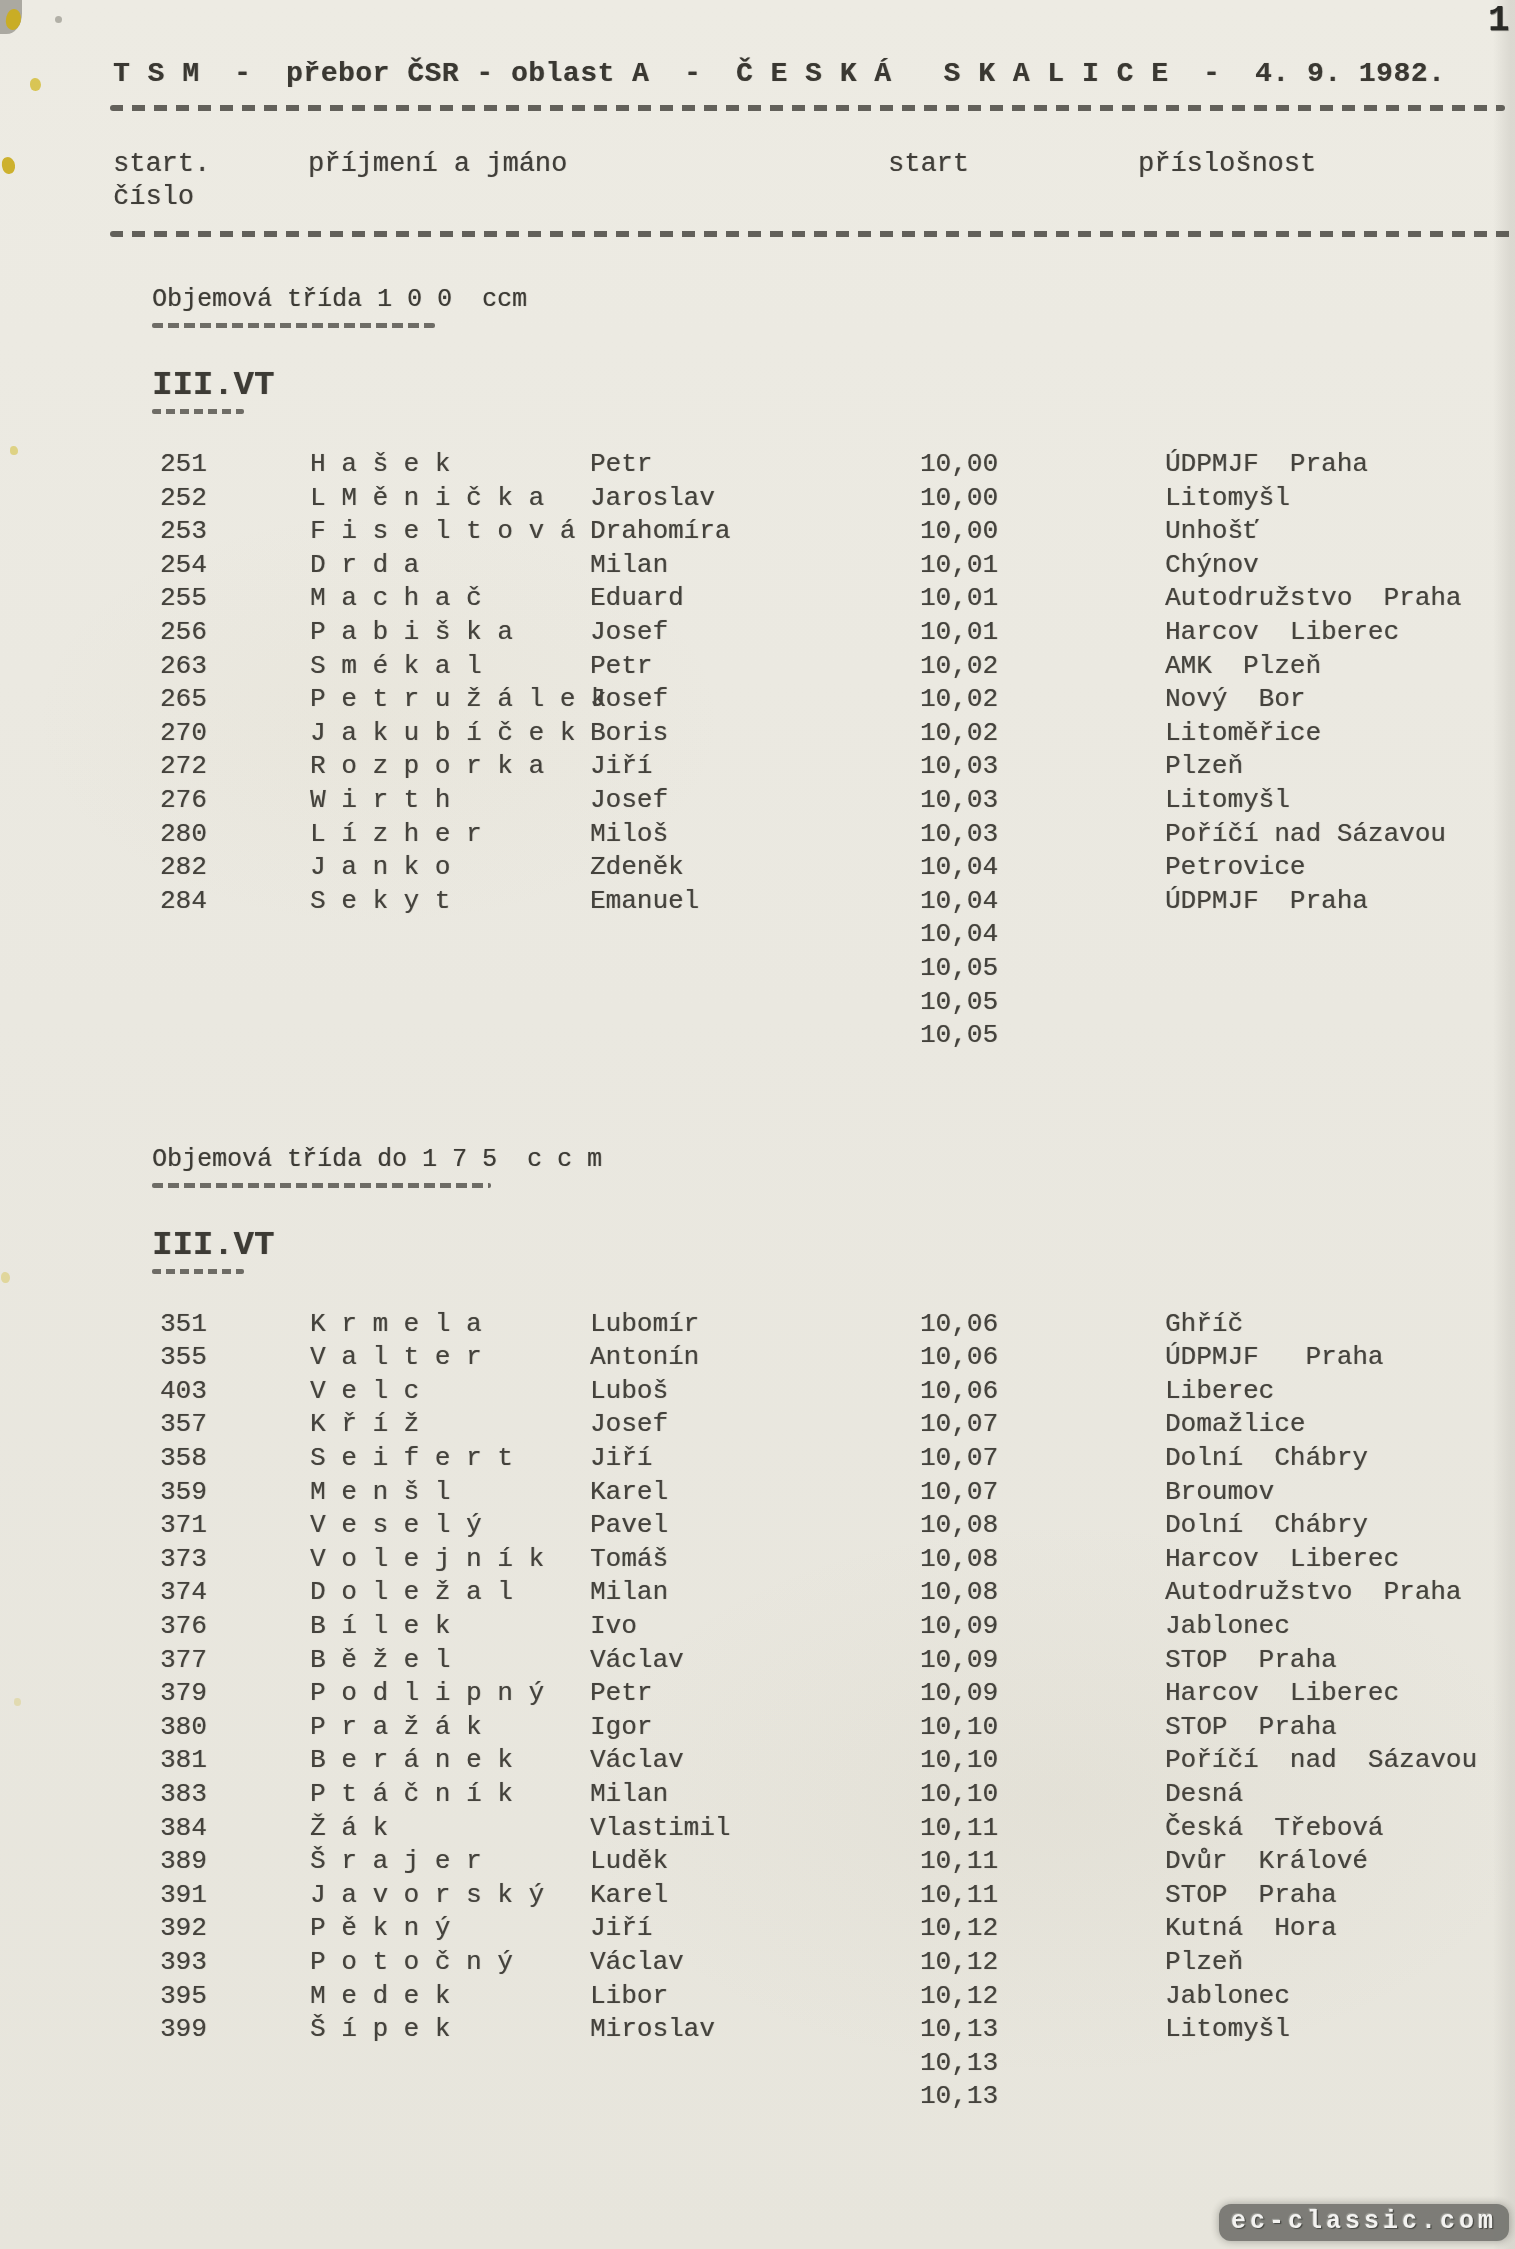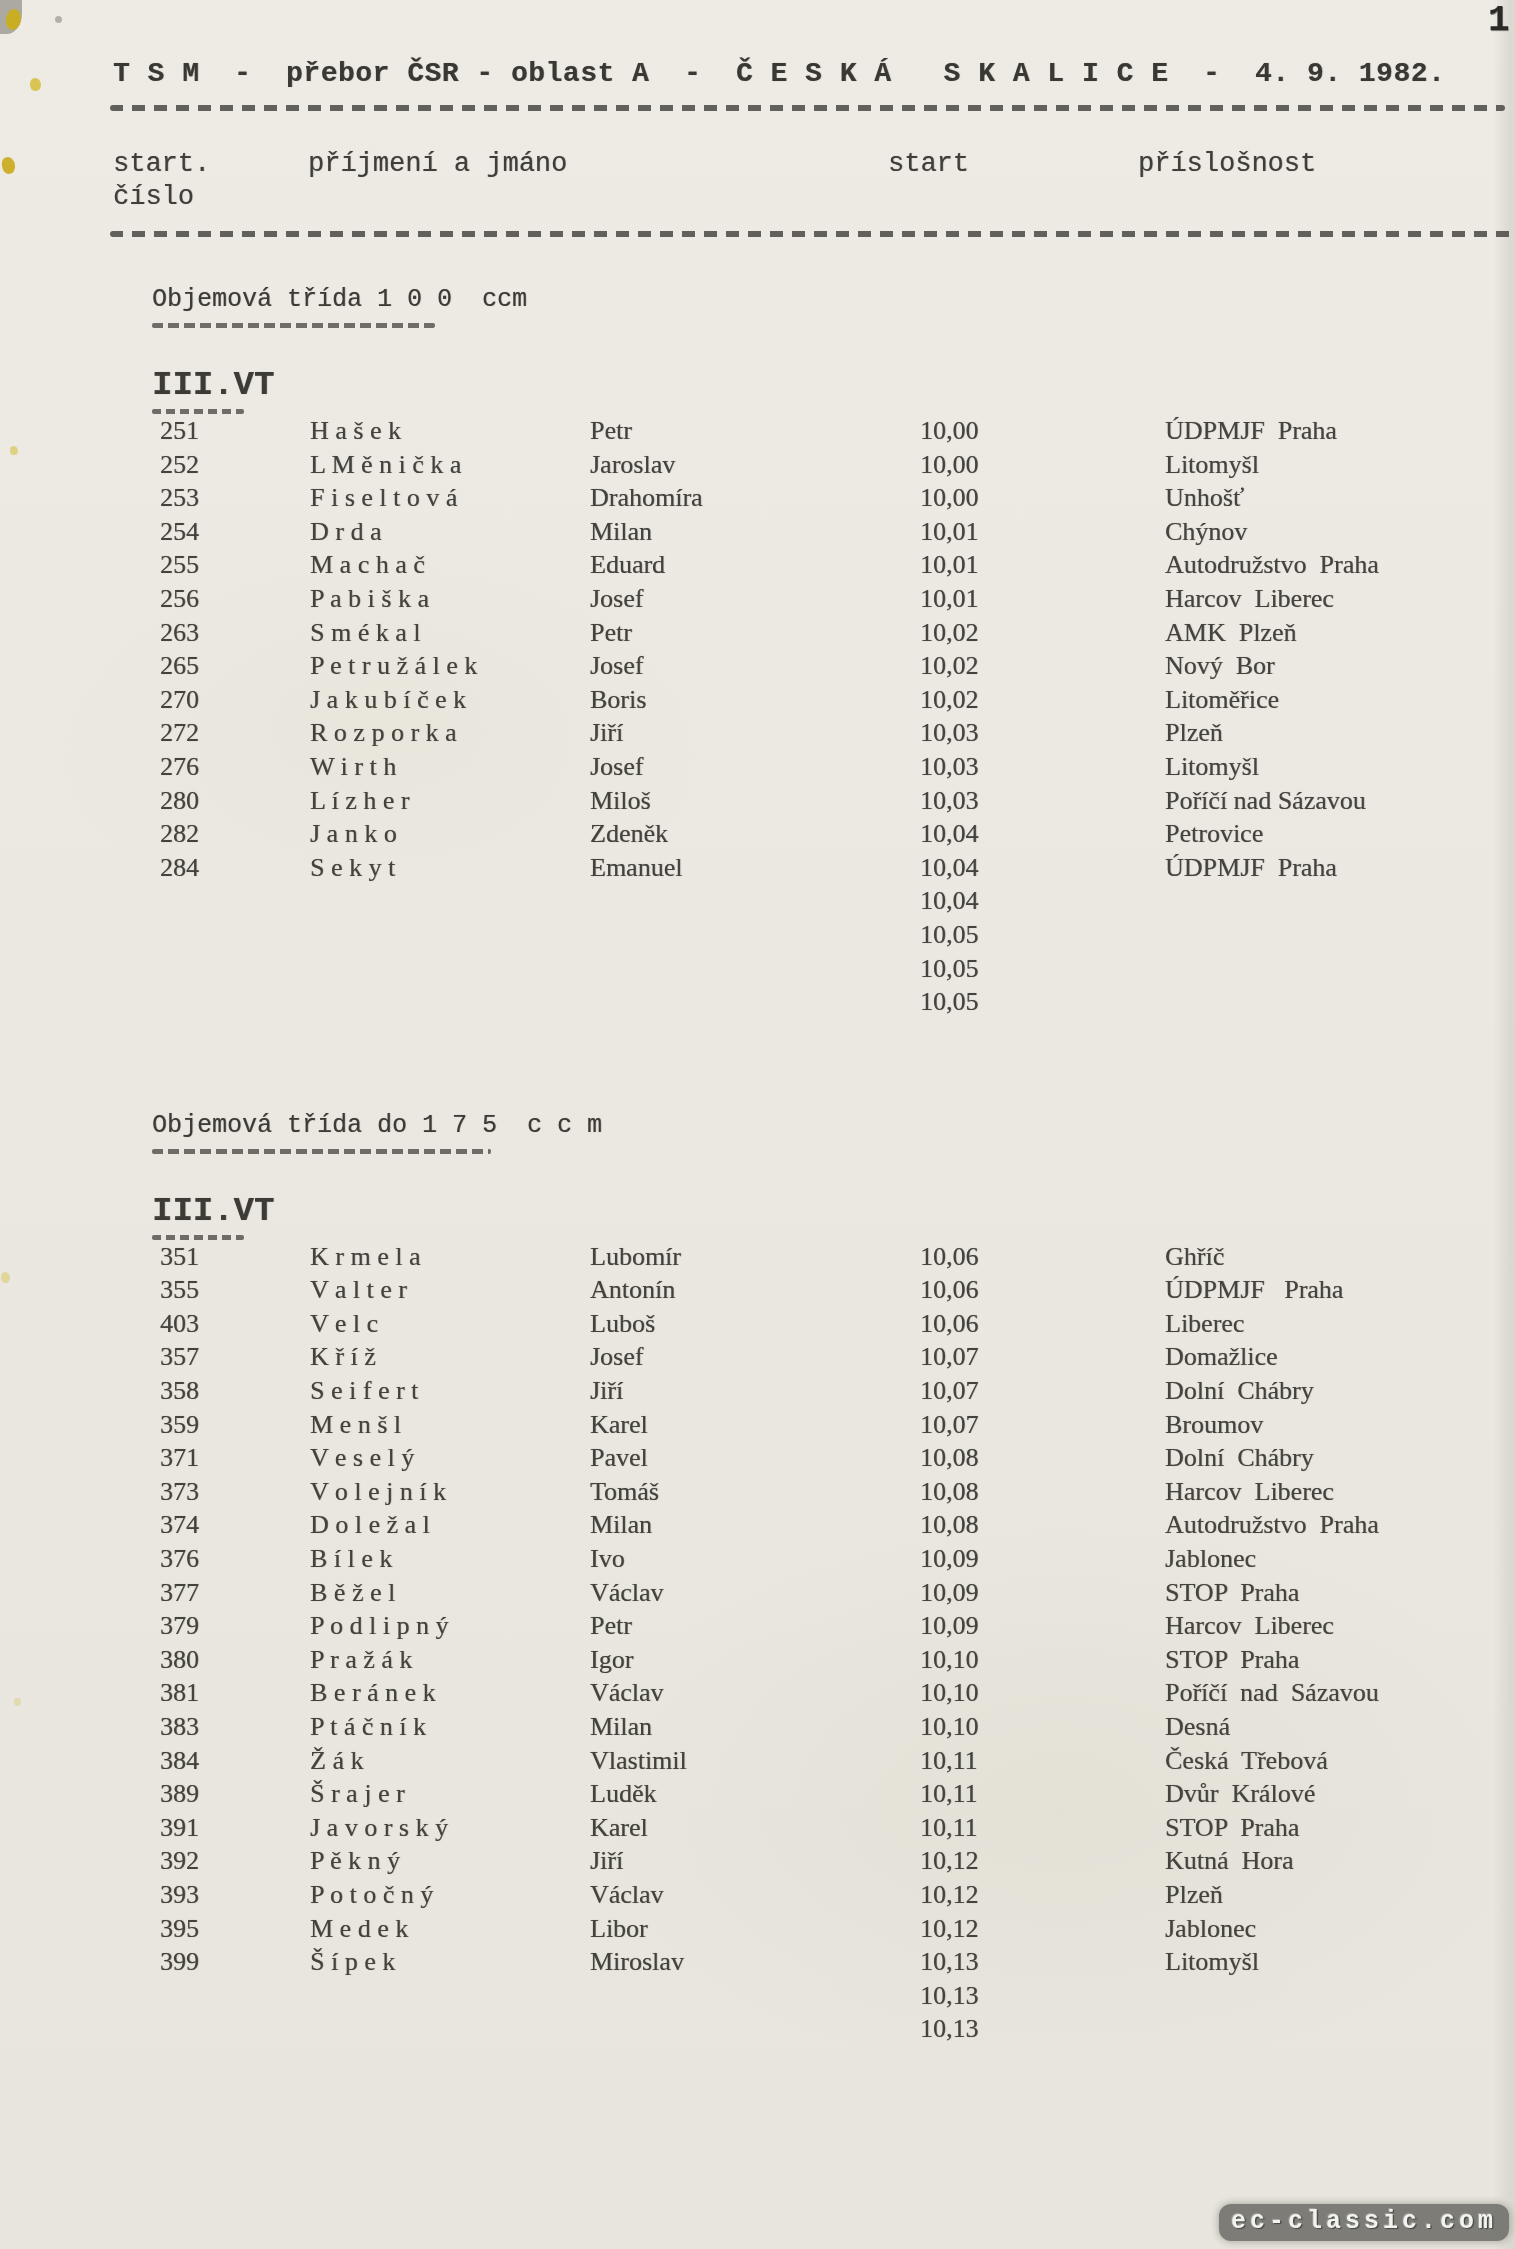--- a/index.html
+++ b/index.html
@@ -65,21 +65,21 @@
     margin:9px 0 0 152px;height:5px;border-radius:2px;
     background:repeating-linear-gradient(90deg,#4f4d47 0 11px,transparent 11px 16px);
     opacity:.8;
   }
   .class-label{margin:38px 0 0 152px;font-size:34px;font-weight:bold;color:#3d3b35;}
   .short-dash{
     margin:5px 0 0 152px;width:92px;height:5px;border-radius:2px;
     background:repeating-linear-gradient(90deg,#4f4d47 0 9px,transparent 9px 14px);
     opacity:.8;
   }
-  .rows{font-family:Liberation Serif, serif;}
+  .rows{margin-top:34px;}
   .row{
     display:grid;
     grid-template-columns:150px 280px 330px 245px auto;
     padding-left:160px;
     font-size:26px;line-height:33.6px;
     color:#44423c;
   }
   .row .c-club{color:#45433d;}
 
   .watermark{

